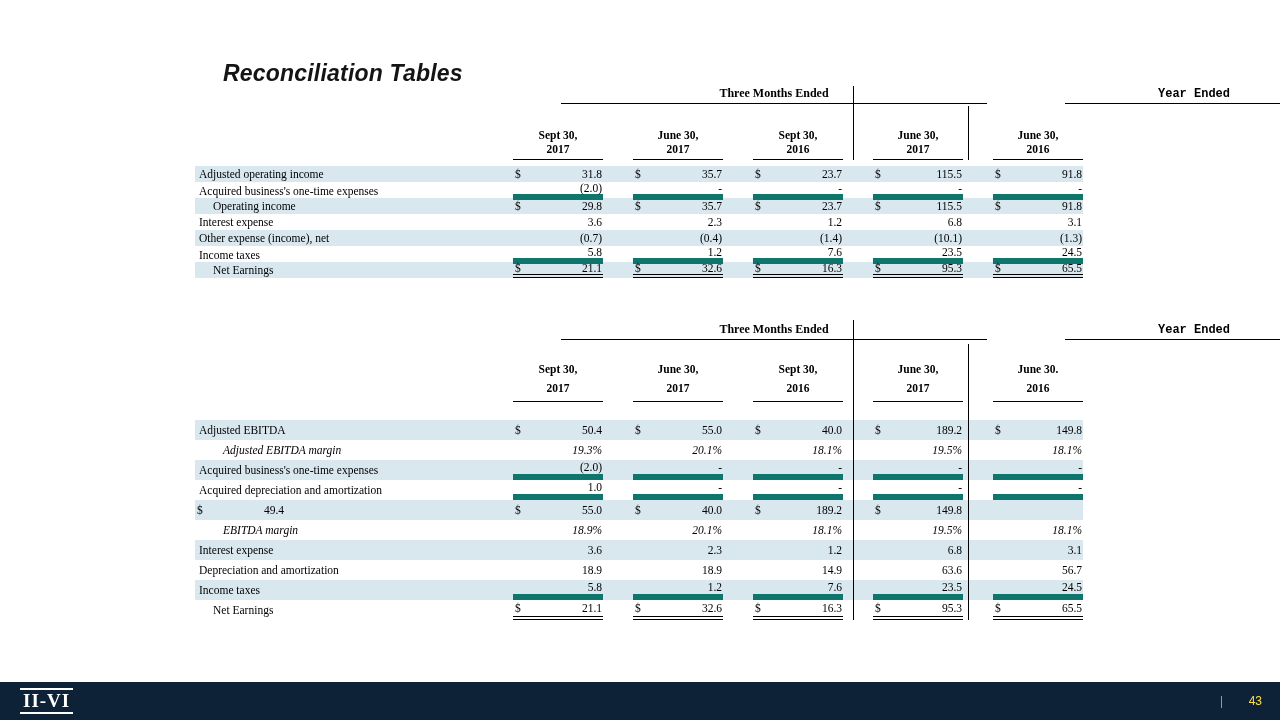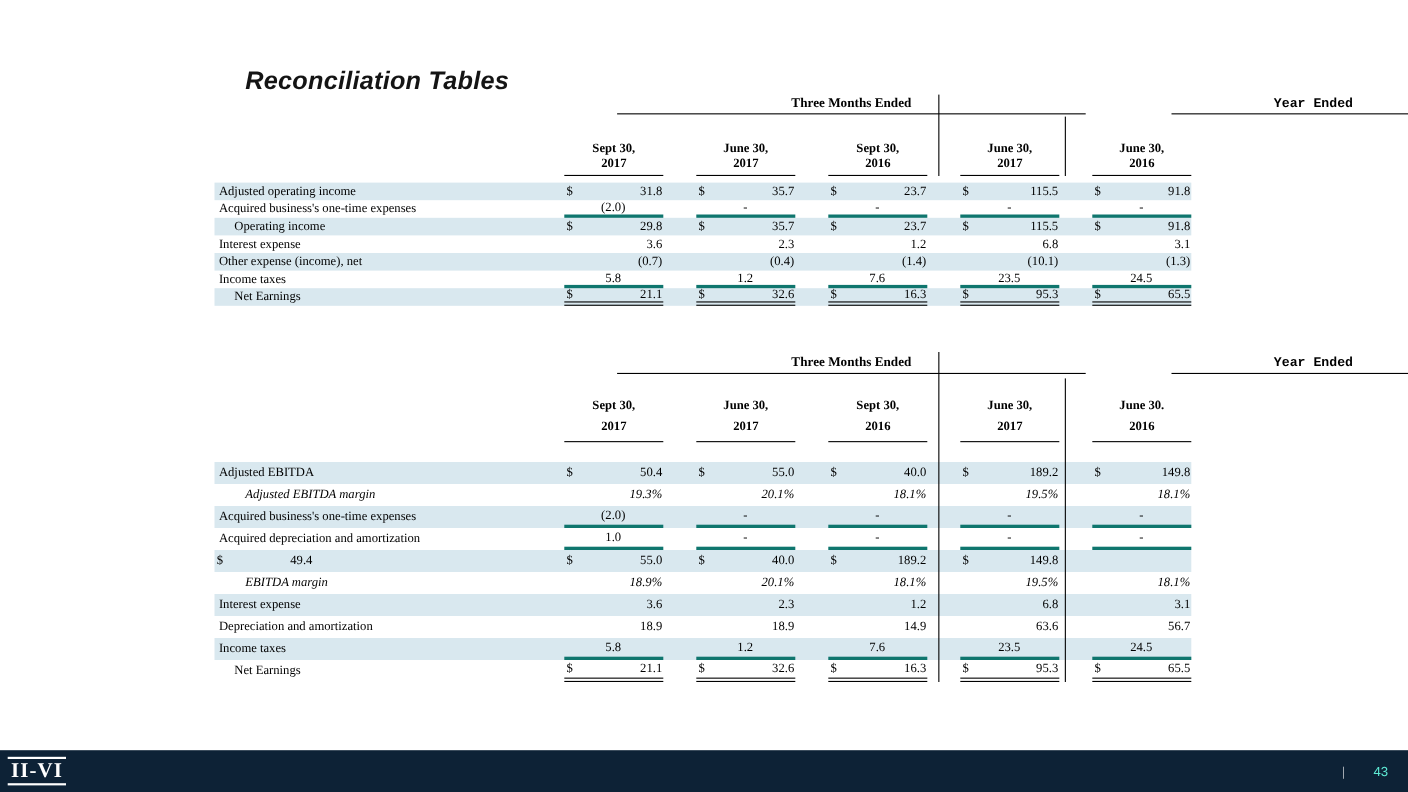--- a/index.html
+++ b/index.html
@@ -49,49 +49,49 @@
   .ind1 .label-ind, .label.ind1 { padding-left:18px; }
   .label.ind2 { padding-left:28px; }
   .it { font-style:italic; }
 
   .vcol { display:flex; }
   .vin {
     width:90px; height:100%; display:flex; align-items:center;
     justify-content:flex-end; box-sizing:border-box; padding-right:1px;
   }
   .vin .cur { margin-right:auto; padding-left:2px; }
-  .vin.u1 { border-bottom:3px solid #0f766e;justify-content:center; }
+  .vin.u1 { border-bottom:6px solid #0f766e; }
   .vin.u2 { border-bottom:4px double #000; }
 
   .vdiv { position:absolute; width:1px; background:#000; }
   .t1 .vd1 { left:658px; top:0;    height:74px; }
   .t1 .vd2 { left:773px; top:20px; height:54px; }
   .t2 .vd1 { left:658px; top:0;    height:300px; }
   .t2 .vd2 { left:773px; top:24px; height:276px; }
 
   
   .footer {
     position:absolute; left:0; right:0; bottom:0; height:38px;
     background:var(--footer-bg,#0d2236);
     display:flex; align-items:center; justify-content:space-between;
-    padding:0 18px 0 7px; box-sizing:border-box;
+    padding:0 18px 0 20px; box-sizing:border-box;
   }
   .logo {
     color:#fff; font-family:"Liberation Serif", serif; font-weight:bold;
     font-size:19px; line-height:22px; letter-spacing:1px;
     border-top:2px solid #fff; border-bottom:2px solid #fff; padding:0 3px;
   }
   .tag-cluster { display:flex; align-items:center; color:#fff; }
   .tagline {
     font-family:"Liberation Sans", sans-serif; font-variant:small-caps;
     font-size:17px; letter-spacing:1px; color:#fff; white-space:nowrap;
   }
   .tm { font-size:8px; vertical-align:super; margin-left:1px; font-variant:normal; }
   .sep { margin:0 26px; font-size:12px; opacity:.85; }
-  .pagenum { font-family:"Liberation Sans", sans-serif; font-size:12px; color:#5eead4; }
+  .pagenum { font-family:"Liberation Sans", sans-serif; font-size:12px; color:#fde047; }
 </style>
 </head>
 <body>
 
 <div class="slide">
   <h1 class="title">Reconciliation Tables</h1>
 
   <section id="table1" class="tbl t1">
       <div class="trow group">
         <div style="grid-column: 2 / span 3;">

